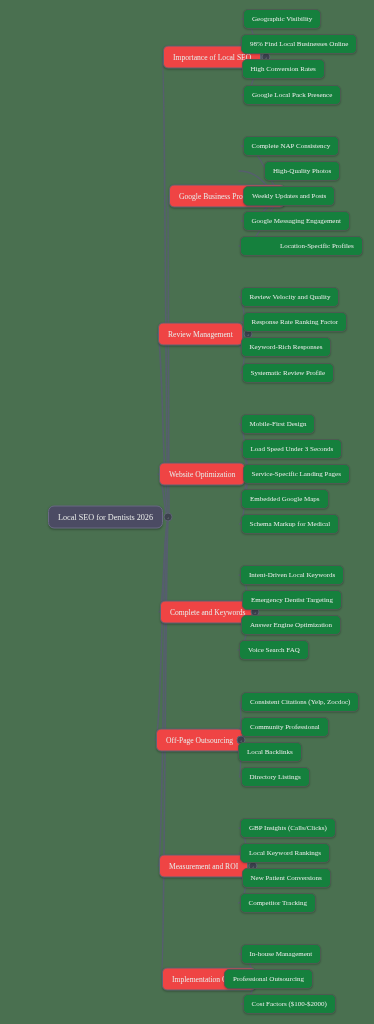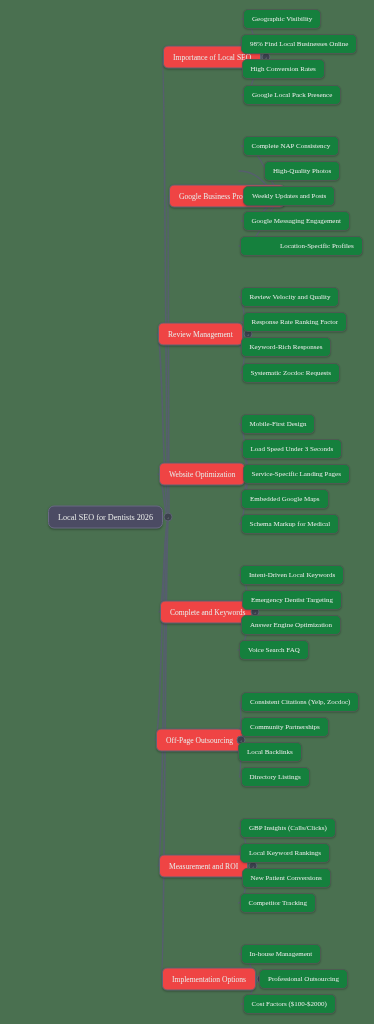--- a/index.html
+++ b/index.html
@@ -152,21 +152,21 @@
       <div class="node leaf" style="left: 240.5px; top: 297px;">
         <span class="node-label">Review Velocity and Quality</span>
       </div>
       <div class="node leaf" style="left: 242.5px; top: 322px;">
         <span class="node-label">Response Rate Ranking Factor</span>
       </div>
       <div class="node leaf" style="left: 240.5px; top: 347px;">
         <span class="node-label">Keyword-Rich Responses</span>
       </div>
       <div class="node leaf" style="left: 241.5px; top: 373px;">
-        <span class="node-label">Systematic Zocdoc Requests</span>
+        <span class="node-label">Systematic Review Profile</span>
       </div>
       <div class="node branch" style="left: 159px; top: 474px;">
         <span class="node-label">Website Optimization</span>
       </div>
       <div class="toggle" style="left: 250px; top: 474px;">‹</div>
       <div class="node leaf" style="left: 240.5px; top: 424px;">
         <span class="node-label">Mobile-First Design</span>
       </div>
       <div class="node leaf" style="left: 241.5px; top: 449px;">
         <span class="node-label">Load Speed Under 3 Seconds</span>
@@ -197,21 +197,21 @@
         <span class="node-label">Voice Search FAQ</span>
       </div>
       <div class="node branch" style="left: 156px; top: 740px;">
         <span class="node-label">Off-Page Outsourcing</span>
       </div>
       <div class="toggle" style="left: 241px; top: 740px;">‹</div>
       <div class="node leaf" style="left: 241px; top: 702px;">
         <span class="node-label">Consistent Citations (Yelp, Zocdoc)</span>
       </div>
       <div class="node leaf" style="left: 241px; top: 727px;">
-        <span class="node-label">Community Partnerships</span>
+        <span class="node-label">Community Professional</span>
       </div>
       <div class="node leaf" style="left: 238px; top: 752px;">
         <span class="node-label">Local Backlinks</span>
       </div>
       <div class="node leaf" style="left: 240.5px; top: 777px;">
         <span class="node-label">Directory Listings</span>
       </div>
       <div class="node branch" style="left: 159px; top: 866px;">
         <span class="node-label">Measurement and ROI</span>
       </div>
@@ -228,20 +228,20 @@
       <div class="node leaf" style="left: 239.5px; top: 903px;">
         <span class="node-label">Competitor Tracking</span>
       </div>
       <div class="node branch" style="left: 162px; top: 979px;">
         <span class="node-label">Implementation Options</span>
       </div>
       <div class="toggle" style="left: 261px; top: 979px;">‹</div>
       <div class="node leaf" style="left: 240.5px; top: 954px;">
         <span class="node-label">In-house Management</span>
       </div>
-      <div class="node leaf" style="left: 259px; top: 979px;">
+      <div class="node leaf" style="left: 224px; top: 979px;">
         <span class="node-label">Professional Outsourcing</span>
       </div>
       <div class="node leaf" style="left: 242.5px; top: 1004px;">
         <span class="node-label">Cost Factors ($100-$2000)</span>
       </div>
     </div>
 </div>
 
 </body></html>

